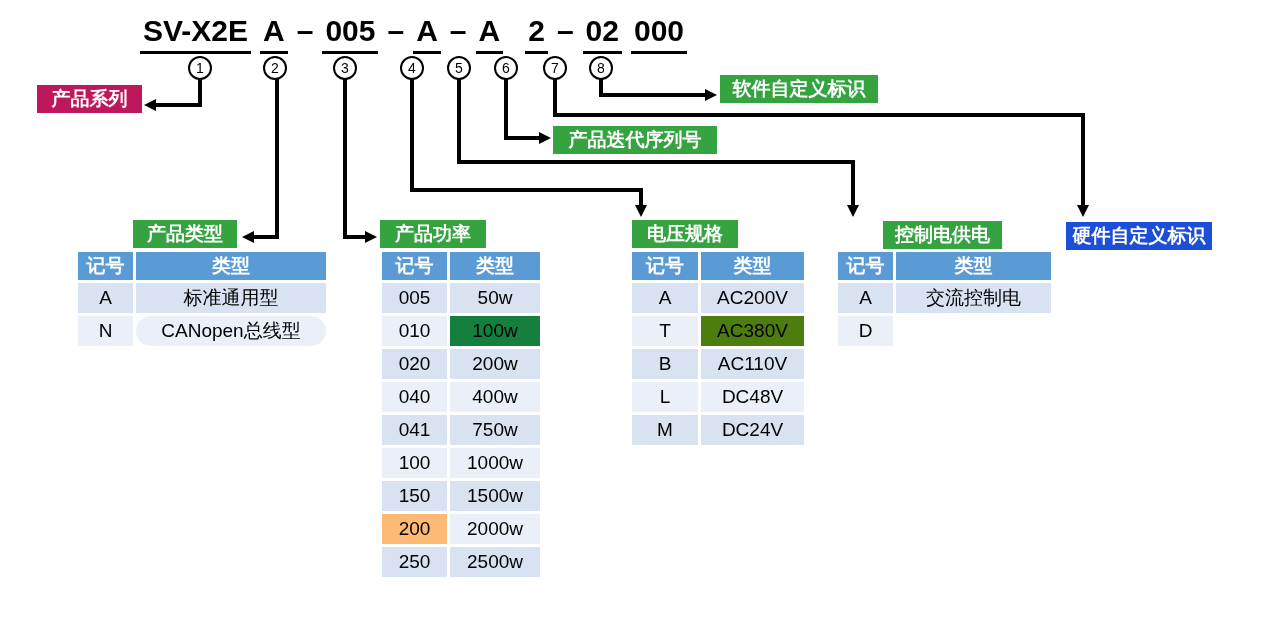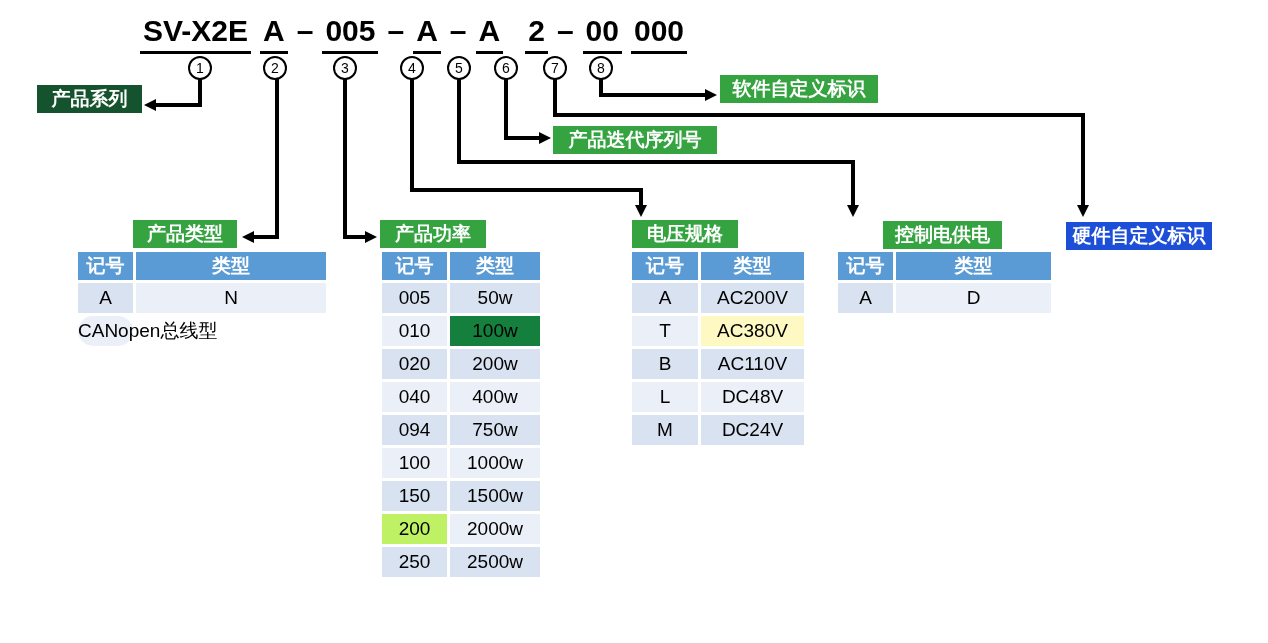--- a/index.html
+++ b/index.html
@@ -41,21 +41,21 @@
       <span class="seg">SV-X2E</span>
       <span class="seg">A</span>
       <span class="sep">–</span>
       <span class="seg">005</span>
       <span class="sep">–</span>
       <span class="seg">A</span>
       <span class="sep">–</span>
       <span class="seg">A</span>
       <span class="seg wide">2</span>
       <span class="sep">–</span>
-      <span class="seg">00</span>
+      <span class="seg">02</span>
       <span class="seg">000</span>
     </div>
 
   <div id="circles">
       <div class="circle" style="left: 188px; top: 56px;">1</div>
       <div class="circle" style="left: 263px; top: 56px;">2</div>
       <div class="circle" style="left: 333px; top: 56px;">3</div>
       <div class="circle" style="left: 400px; top: 56px;">4</div>
       <div class="circle" style="left: 447px; top: 56px;">5</div>
       <div class="circle" style="left: 494px; top: 56px;">6</div>
@@ -72,72 +72,74 @@
     <path d="M200,79 V105 H156" marker-end="url(#head)"></path>
     <path d="M277,79 V237 H254" marker-end="url(#head)"></path>
     <path d="M345,79 V237 H365" marker-end="url(#head)"></path>
     <path d="M412,79 V190 H641 V205" marker-end="url(#head)"></path>
     <path d="M459,79 V162 H853 V205" marker-end="url(#head)"></path>
     <path d="M506,79 V138 H539" marker-end="url(#head)"></path>
     <path d="M555,79 V115 H1083 V205" marker-end="url(#head)"></path>
     <path d="M601,79 V95 H705" marker-end="url(#head)"></path>
   </svg>
 
-  <div class="glabel" style="left: 37px; top: 85px; width: 105px; background: #14532d;">产品系列</div>
+  <div class="glabel" style="left: 37px; top: 85px; width: 105px; background: #be185d;">产品系列</div>
   <div class="glabel" style="left: 133px; top: 220px; width: 104px; background: rgb(52, 163, 64);">产品类型</div>
   <div class="glabel" style="left: 380px; top: 220px; width: 106px; background: rgb(52, 163, 64);">产品功率</div>
   <div class="glabel" style="left: 632px; top: 220px; width: 106px; background: rgb(52, 163, 64);">电压规格</div>
   <div class="glabel" style="left: 883px; top: 221px; width: 119px; background: rgb(52, 163, 64);">控制电供电</div>
   <div class="glabel" style="left: 553px; top: 126px; width: 164px; background: rgb(52, 163, 64);">产品迭代序列号</div>
   <div class="glabel" style="left: 720px; top: 75px; width: 158px; background: rgb(52, 163, 64);">软件自定义标识</div>
   <div class="glabel" style="left: 1066px; top: 222px; width: 146px; background: #1d4ed8;">硬件自定义标识</div>
 
   <div class="tbl" id="tbl-product_type" style="left:78px;top:252px;grid-template-columns:55px 190px;">
       <div class="th" style="background: rgb(91, 155, 213);">记号</div>
       <div class="th" style="background: rgb(91, 155, 213);">类型</div>
       <div class="cell" style="background: rgb(217, 226, 240);">A</div>
+      <div class="cell" style="background: rgb(217, 226, 240);">标准通用型</div>
       <div class="cell" style="background: rgb(235, 240, 248);">N</div>
       <div class="cell" style="background: rgb(235, 240, 248); border-radius: 15px;">CANopen总线型</div>
     </div>
   <div class="tbl" id="tbl-product_power" style="left:382px;top:252px;grid-template-columns:65px 90px;">
       <div class="th" style="background: rgb(91, 155, 213);">记号</div>
       <div class="th" style="background: rgb(91, 155, 213);">类型</div>
       <div class="cell" style="background: rgb(217, 226, 240);">005</div>
       <div class="cell" style="background: rgb(217, 226, 240);">50w</div>
       <div class="cell" style="background: rgb(235, 240, 248);">010</div>
       <div class="cell" style="background: #15803d;">100w</div>
       <div class="cell" style="background: rgb(217, 226, 240);">020</div>
       <div class="cell" style="background: rgb(217, 226, 240); text-align: center;">200w</div>
       <div class="cell" style="background: rgb(235, 240, 248);">040</div>
       <div class="cell" style="background: rgb(235, 240, 248);">400w</div>
-      <div class="cell" style="background: rgb(217, 226, 240);">094</div>
+      <div class="cell" style="background: rgb(217, 226, 240);">041</div>
       <div class="cell" style="background: rgb(217, 226, 240);">750w</div>
       <div class="cell" style="background: rgb(235, 240, 248);">100</div>
       <div class="cell" style="background: rgb(235, 240, 248);">1000w</div>
       <div class="cell" style="background: rgb(217, 226, 240);">150</div>
       <div class="cell" style="background: rgb(217, 226, 240);">1500w</div>
-      <div class="cell" style="background: #bef264;">200</div>
+      <div class="cell" style="background: #fdba74;">200</div>
       <div class="cell" style="background: rgb(235, 240, 248);">2000w</div>
       <div class="cell" style="background: rgb(217, 226, 240);">250</div>
       <div class="cell" style="background: rgb(217, 226, 240);">2500w</div>
     </div>
   <div class="tbl" id="tbl-voltage_spec" style="left:632px;top:252px;grid-template-columns:66px 103px;">
       <div class="th" style="background: rgb(91, 155, 213);">记号</div>
       <div class="th" style="background: rgb(91, 155, 213);">类型</div>
       <div class="cell" style="background: rgb(217, 226, 240);">A</div>
       <div class="cell" style="background: rgb(217, 226, 240);">AC200V</div>
       <div class="cell" style="background: rgb(235, 240, 248);">T</div>
-      <div class="cell" style="background: #fef9c3;">AC380V</div>
+      <div class="cell" style="background: #4d7c0f;">AC380V</div>
       <div class="cell" style="background: rgb(217, 226, 240);">B</div>
       <div class="cell" style="background: rgb(217, 226, 240);">AC110V</div>
       <div class="cell" style="background: rgb(235, 240, 248);">L</div>
       <div class="cell" style="background: rgb(235, 240, 248);">DC48V</div>
       <div class="cell" style="background: rgb(217, 226, 240);">M</div>
       <div class="cell" style="background: rgb(217, 226, 240);">DC24V</div>
     </div>
   <div class="tbl" id="tbl-control_power" style="left:838px;top:252px;grid-template-columns:55px 155px;">
       <div class="th" style="background: rgb(91, 155, 213);">记号</div>
       <div class="th" style="background: rgb(91, 155, 213);">类型</div>
       <div class="cell" style="background: rgb(217, 226, 240);">A</div>
+      <div class="cell" style="background: rgb(217, 226, 240);">交流控制电</div>
       <div class="cell" style="background: rgb(235, 240, 248);">D</div>
     </div>
 
 </div>
 
 </body></html>

